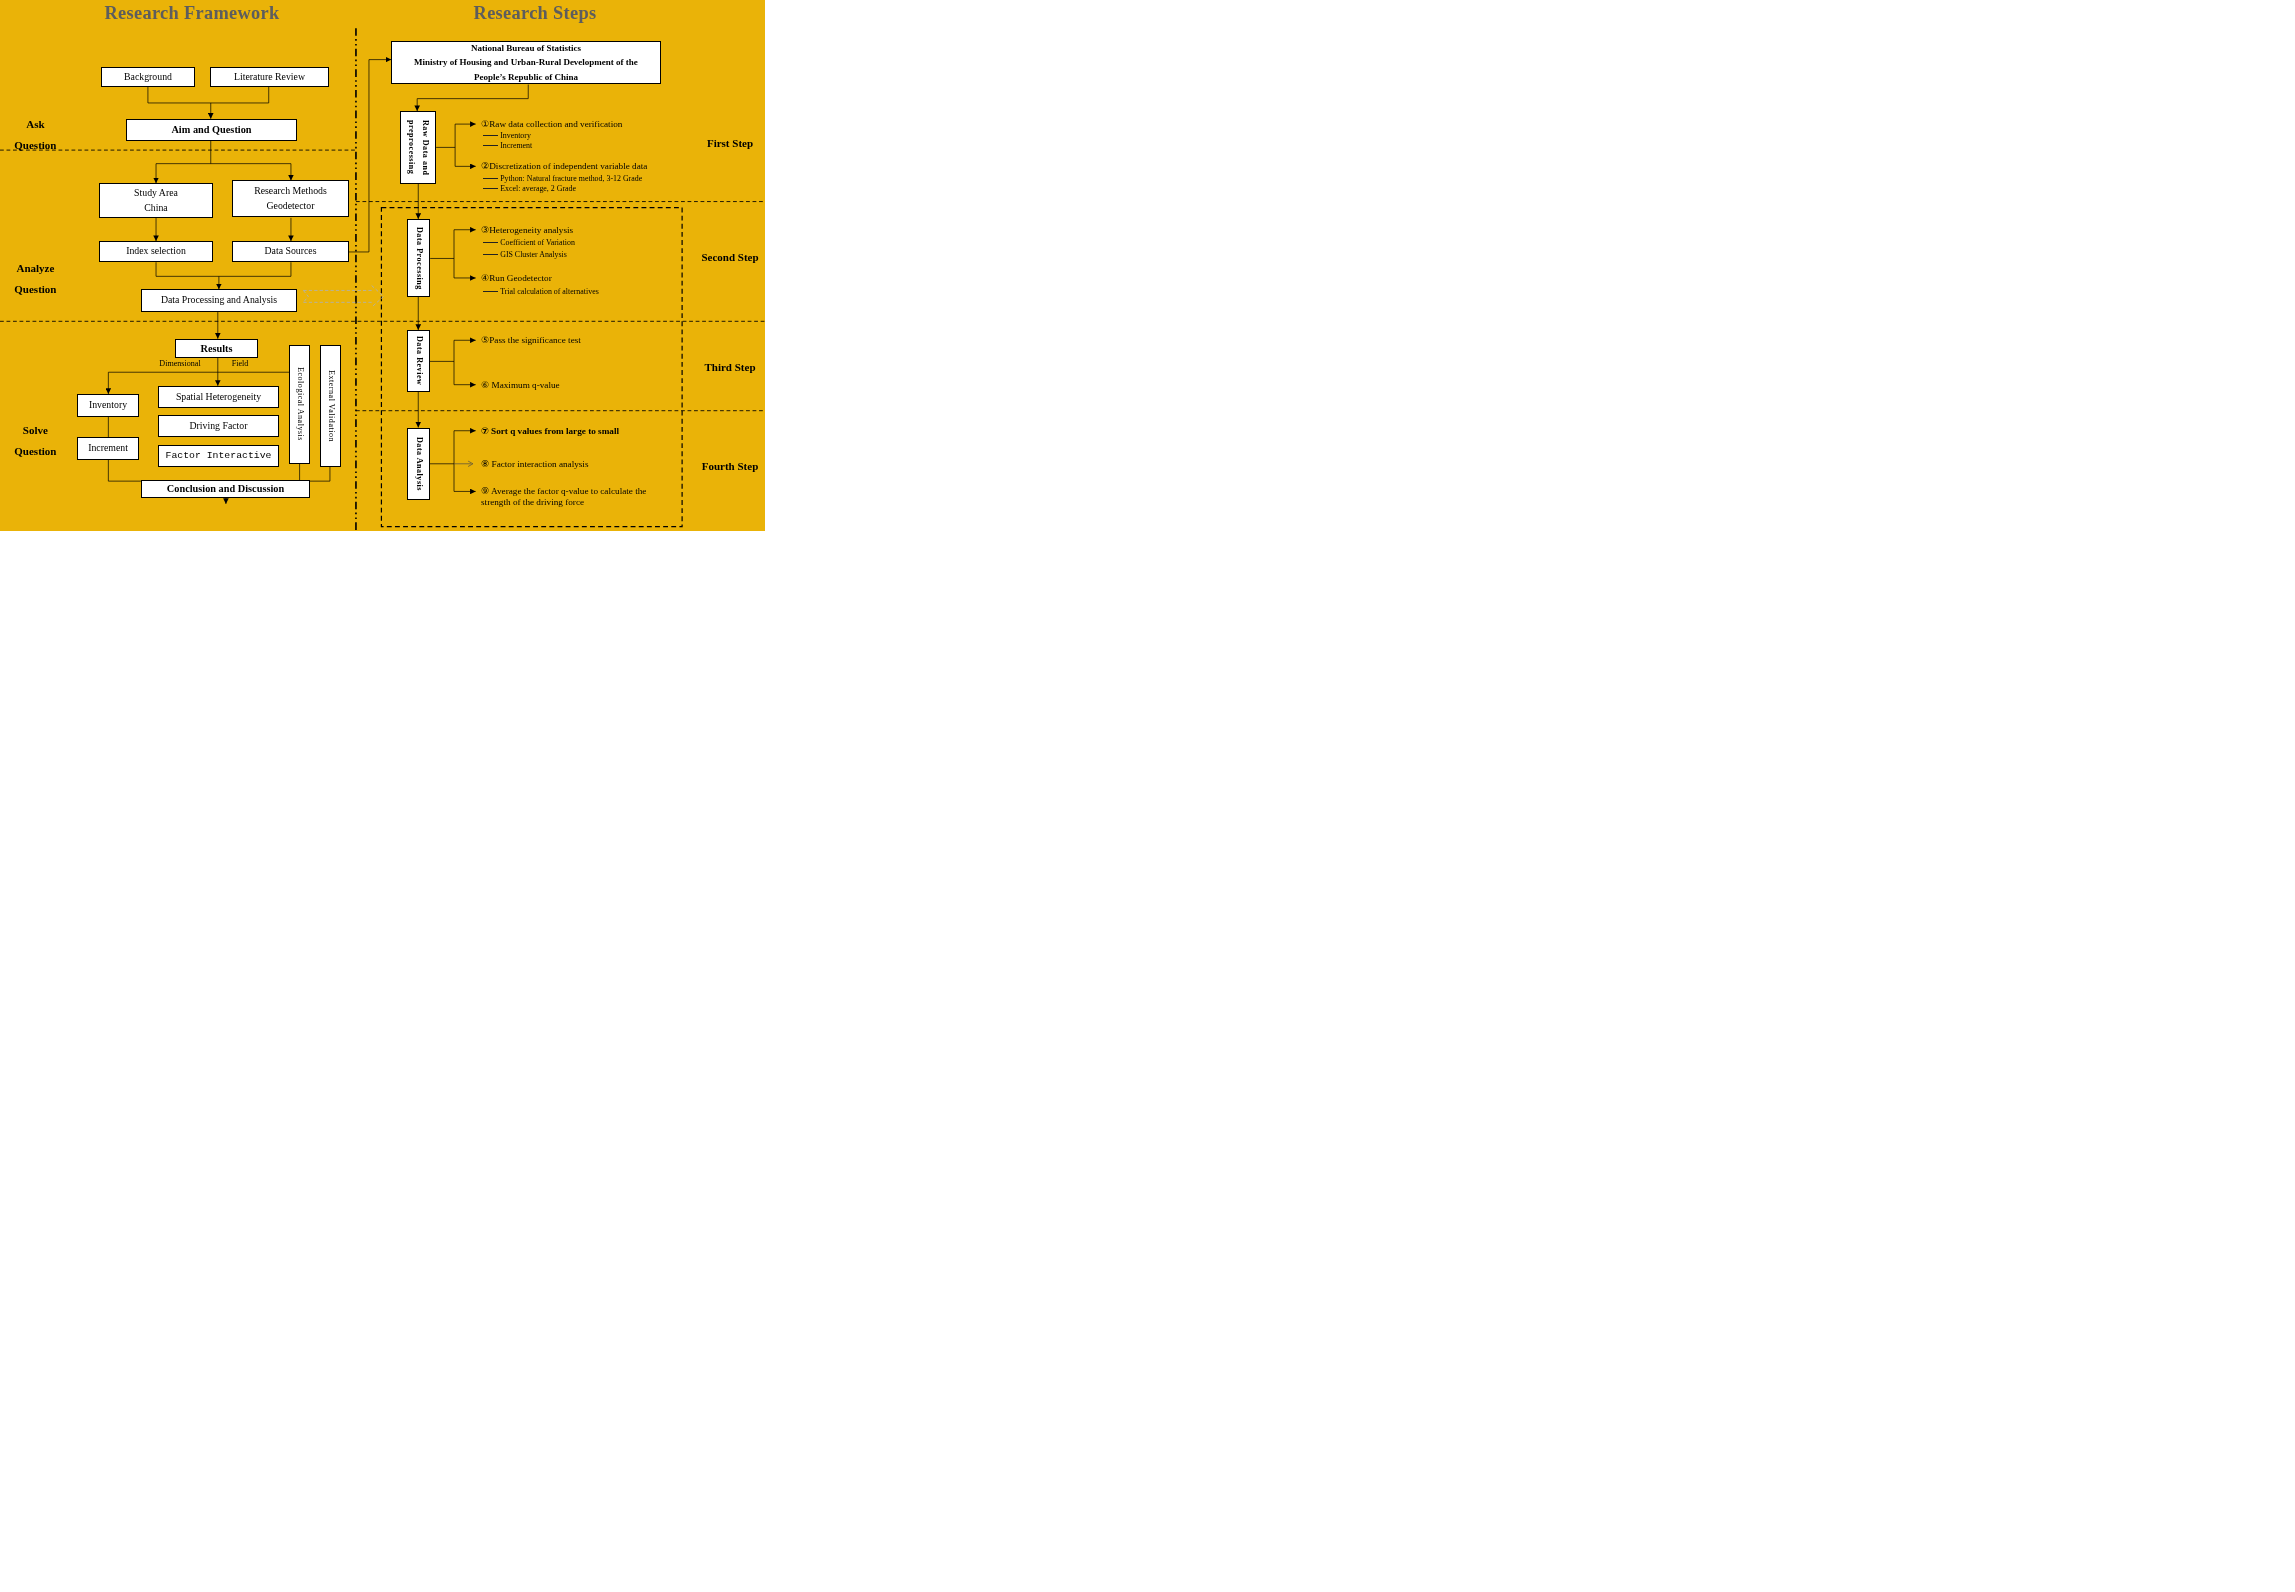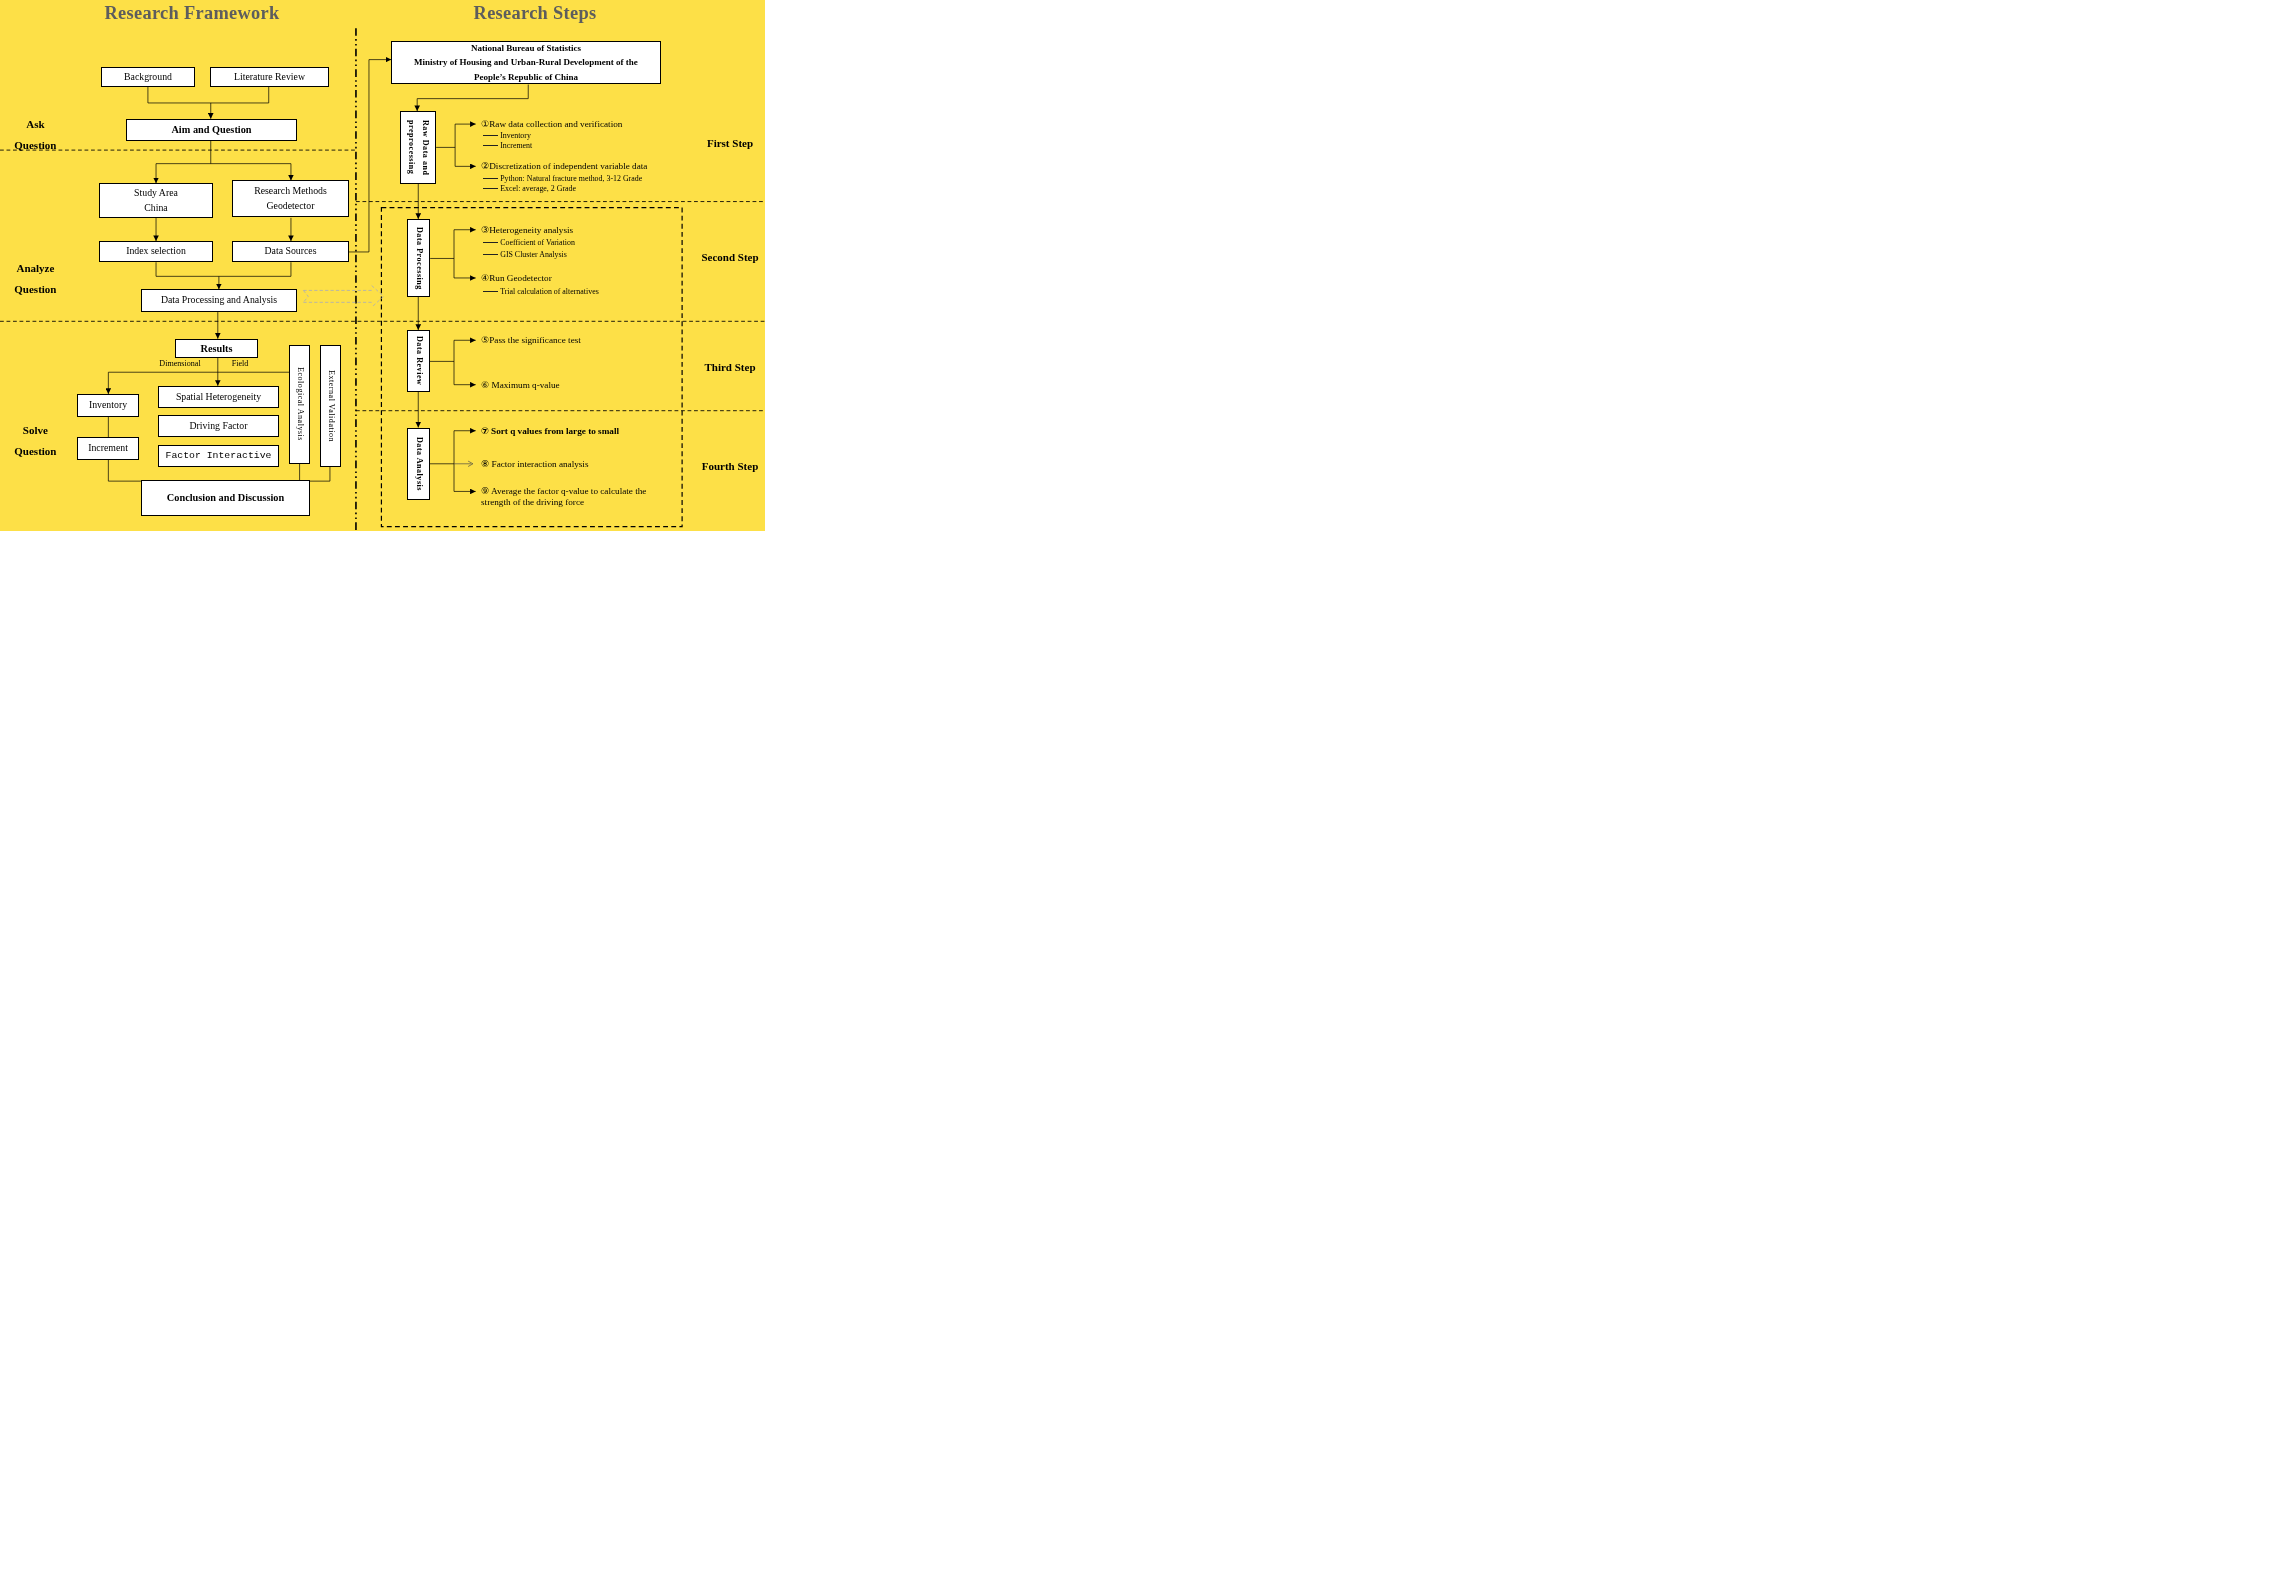--- a/index.html
+++ b/index.html
@@ -1,17 +1,17 @@
 <!DOCTYPE html>
 <html style="font-size:8.7px"><head>
 <meta charset="utf-8">
 <style>
   html,body{margin:0;padding:0;background:#ffffff;}
   #stage{
-    position:relative;width:765px;height:531px;background:#fde047;overflow:hidden;
+    position:relative;width:765px;height:531px;background:#eab308;overflow:hidden;
     font-family:"Liberation Serif","DejaVu Serif",serif;color:#000;
   }
   #lines{position:absolute;left:0;top:0;width:765px;height:531px;}
   .title{
     position:absolute;font-weight:bold;font-size:18.4px;color:#5d5d5d;
     text-align:center;white-space:nowrap;letter-spacing:0.3px;
   }
   .phase{
     position:absolute;width:60px;font-weight:bold;font-size:11px;
     text-align:center;line-height:20.6px;margin-top:28px;
@@ -162,21 +162,21 @@
 
   <div class="bx" style="left:77px;top:394px;width:62px;height:23px;">Inventory</div>
   <div class="bx" style="left:77px;top:437px;width:62px;height:23px;">Increment</div>
   <div class="bx" style="left:158px;top:386px;width:121px;height:22px;">Spatial Heterogeneity</div>
   <div class="bx" style="left:158px;top:415px;width:121px;height:22px;">Driving Factor</div>
   <div class="bx" style="left:158px;top:445px;width:121px;height:22px;font-family:Liberation Mono, monospace;">Factor Interactive</div>
 
   <div class="bx vbx" style="left:289px;top:345px;width:20.6px;height:119px;font-weight:normal;border-width:1.1px;">Ecological Analysis</div>
   <div class="bx vbx" style="left:320px;top:345px;width:20.6px;height:122px;font-weight:normal;border-width:1.1px;">External Validation</div>
 
-  <div class="bx b-bold" style="left:141px;top:480px;width:169px;height:36px;border-width:1.3px;text-align:right;">Conclusion and Discussion</div>
+  <div class="bx b-bold" style="left:141px;top:480px;width:169px;height:18px;border-width:1.3px;text-align:right;">Conclusion and Discussion</div>
 
   <div class="bx nbs" style="left:391px;top:41px;width:270px;height:43px;">
     <div>
       <span class="ln">National Bureau of Statistics</span>
       <span class="ln">Ministry of Housing and Urban-Rural Development of the</span>
       <span class="ln">People’s Republic of China</span>
     </div>
   </div>
 
   <div class="bx vbx" style="left:400px;top:111px;width:36px;height:73px;line-height:1.7;">

